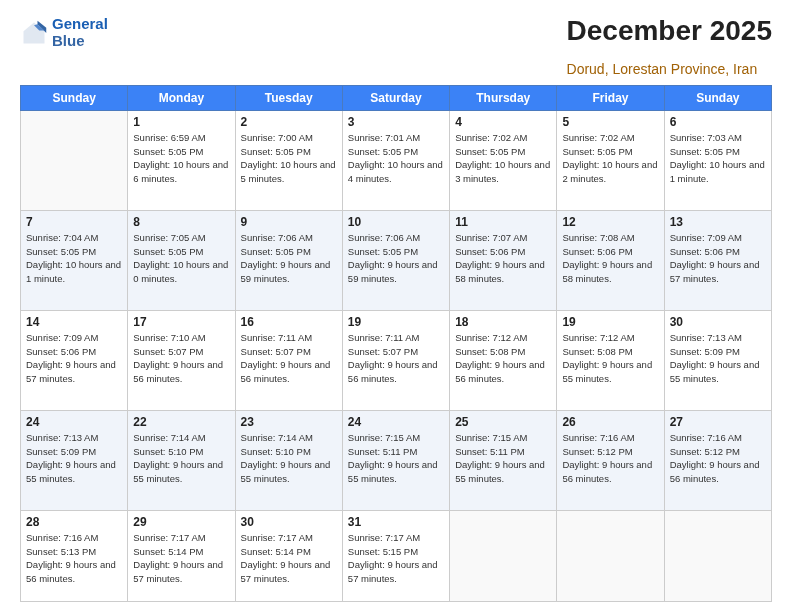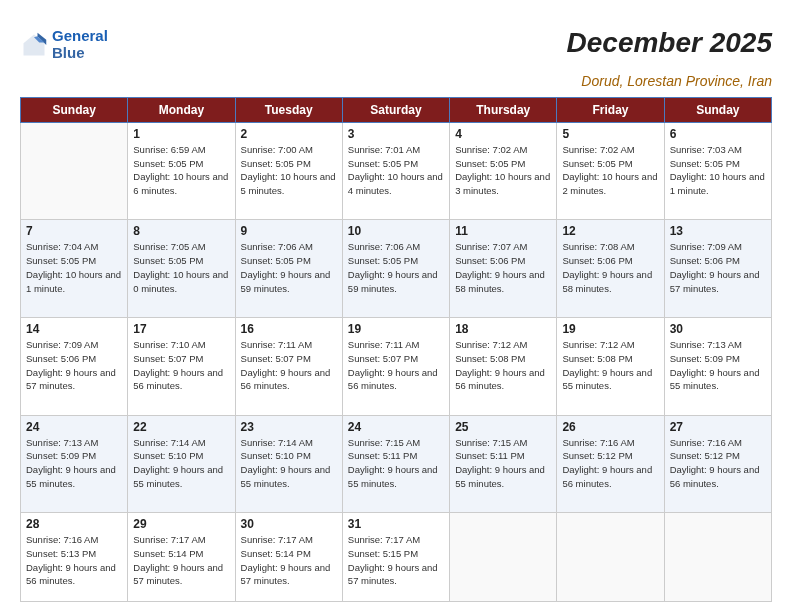--- a/index.html
+++ b/index.html
@@ -6,21 +6,21 @@
     body {
       width: 792px;
       height: 612px;
       font-family: Arial, sans-serif;
       background: #fff;
       overflow: hidden;
     }
     .page {
       width: 792px;
       height: 612px;
-      padding: 28px 20px 10px 20px;
+      padding: 16px 20px 10px 20px;
       display: flex;
       flex-direction: column;
     }
     .header {
       display: flex;
       justify-content: space-between;
       align-items: flex-start;
       margin-bottom: 8px;
     }
     .logo {
@@ -36,43 +36,42 @@
     }
     .logo-text span {
       color: #1a5fb4;
       font-weight: bold;
     }
     .logo-icon {
       width: 28px;
       height: 28px;
     }
     .title-block {
-      text-align: right;
-      font-style: italic;
+      text-align: left;
     }
     .month-title {
       font-size: 28px;
       font-weight: bold;
       color: #222;
       line-height: 1.1;
     }
     .location {
       font-size: 14px;
       color: #a16207;
       margin-top: 14px;
     }
     .calendar {
       flex: 1;
       border: 1px solid #ccc;
       border-collapse: collapse;
       width: 100%;
       table-layout: fixed;
     }
     .calendar th {
-      background: #7f1d1d;
+      background: #3b82f6;
       color: #fff;
       font-size: 12px;
       font-weight: bold;
       padding: 5px 4px;
       text-align: center;
       border: 1px solid #4a7abf;
     }
     .calendar td {
       border: 1px solid #ccc;
       vertical-align: top;

